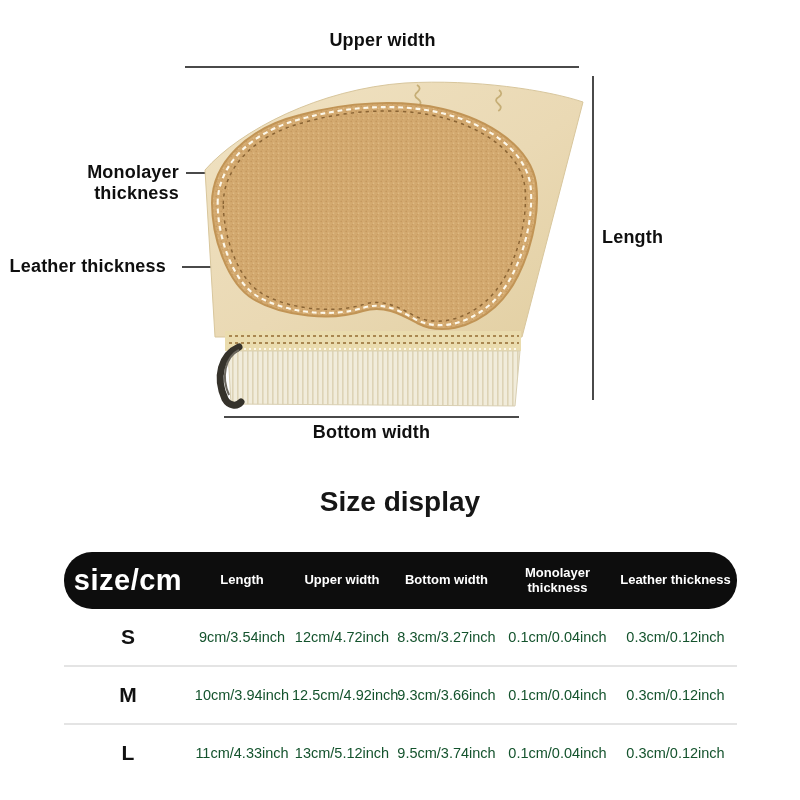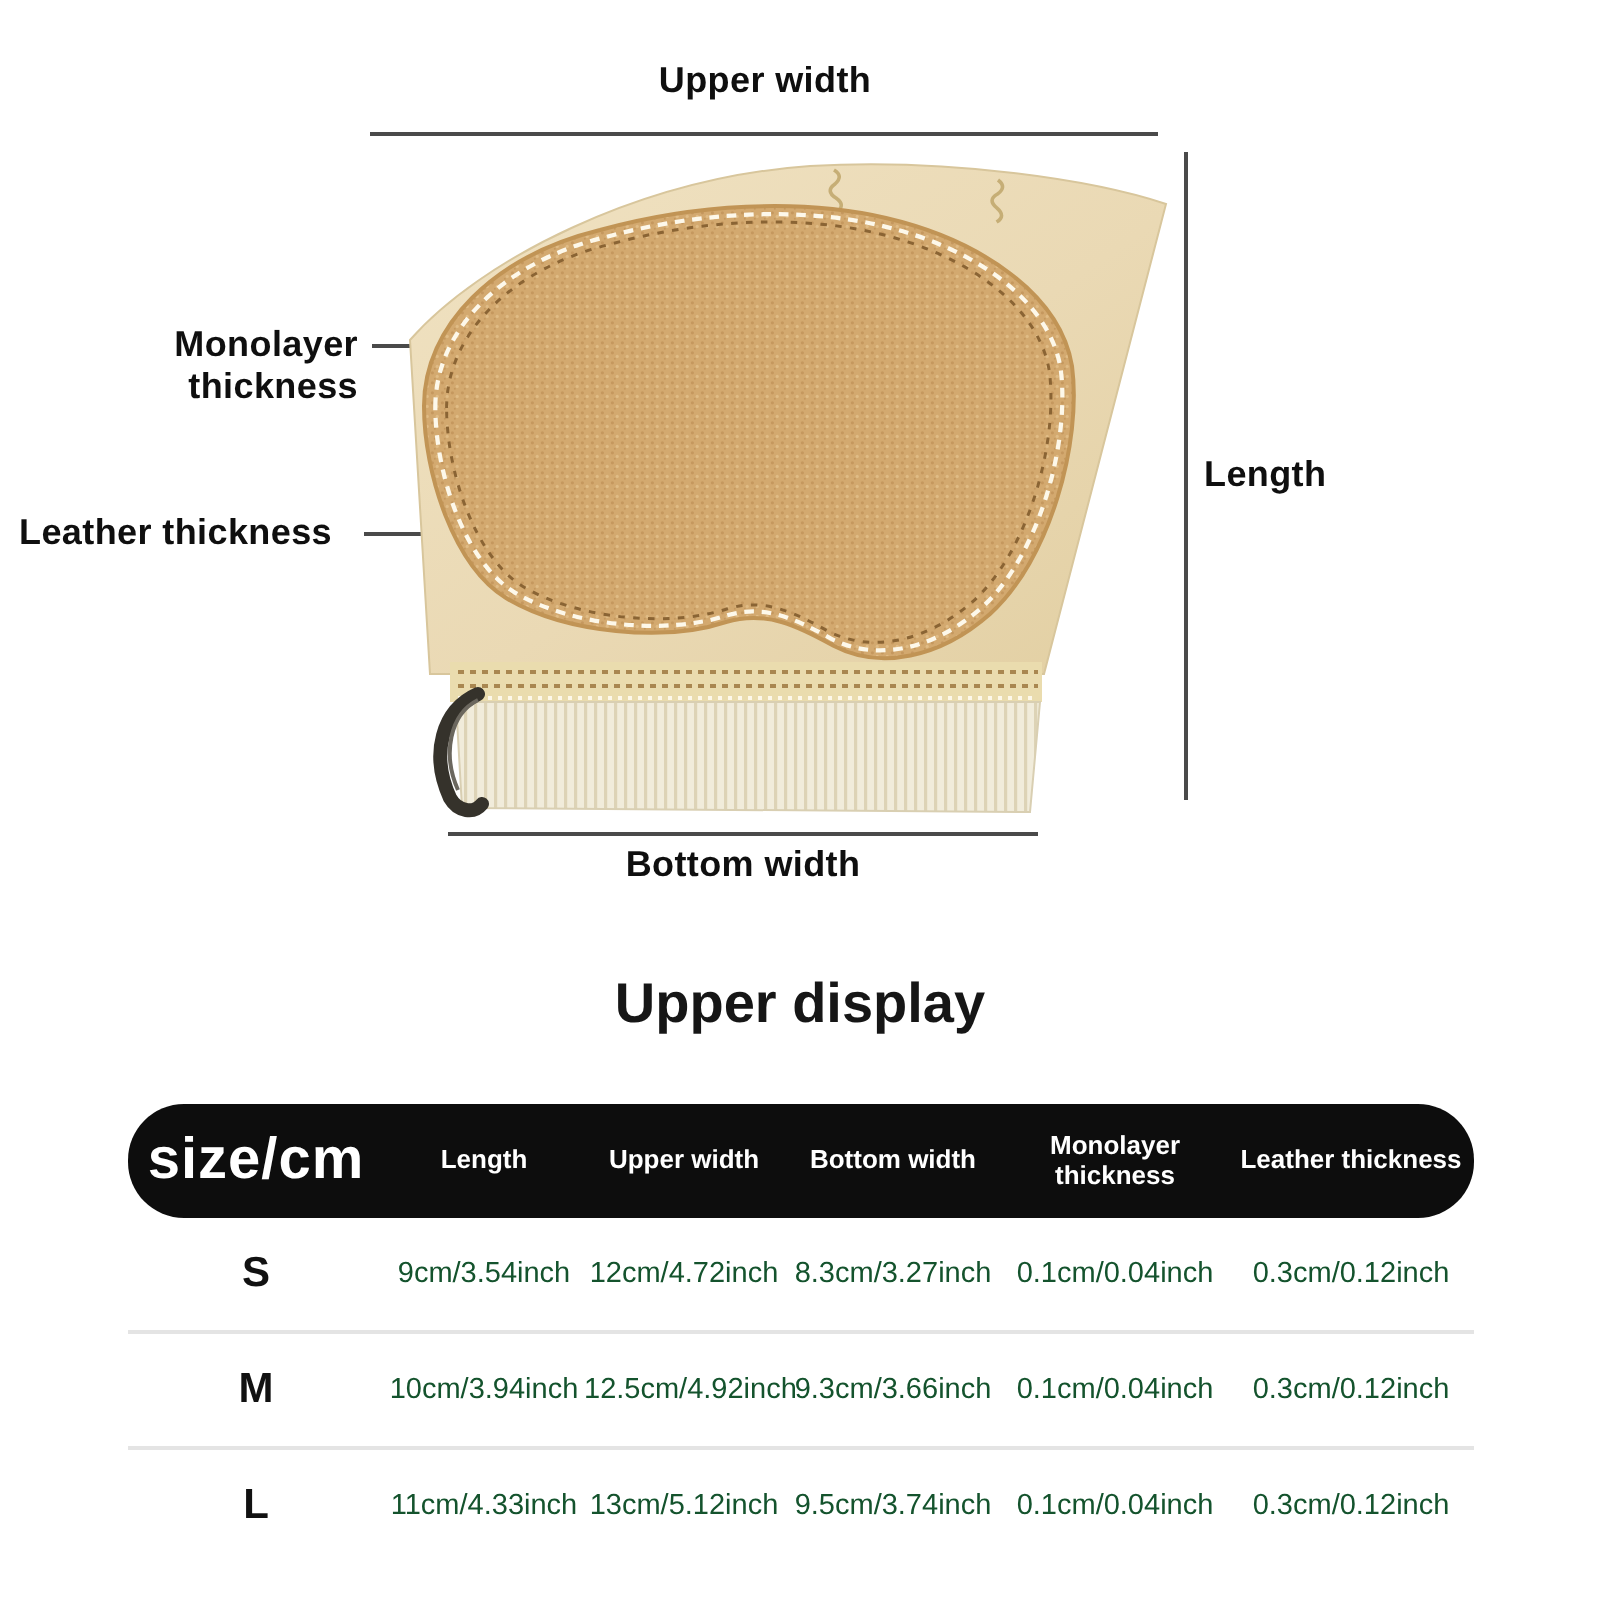--- a/index.html
+++ b/index.html
@@ -93,21 +93,21 @@
     <line x1="44" y1="268" x2="334" y2="268" stroke="#a98750" stroke-width="2" stroke-dasharray="3 3"></line>
     <line x1="44" y1="274" x2="334" y2="274" stroke="#fdf8ea" stroke-width="2" stroke-dasharray="2 3"></line>
 
     <path d="M 43 276 L 335 276 L 330 331 L 46 329 Z" fill="url(#ribs)" stroke="#d9cfb2" stroke-width="1"></path>
 
     <path d="M 54 272 C 36 280 30 302 40 324 C 44 331 52 332 56 327" fill="none" stroke="#35322b" stroke-width="7" stroke-linecap="round"></path>
     <path d="M 54 275 C 40 282 36 302 44 320" fill="none" stroke="#6b675e" stroke-width="2"></path>
   </svg>
 </div>
 
-<div class="section-title">Upper display</div>
+<div class="section-title">Size display</div>
 
 <div class="size-table">
   <div class="thead">
     <div class="unit">size/cm</div>
     <div class="hcol">Length</div>
     <div class="hcol">Upper width</div>
     <div class="hcol">Bottom width</div>
     <div class="hcol">Monolayer thickness</div>
     <div class="hcol">Leather thickness</div>
   </div>

